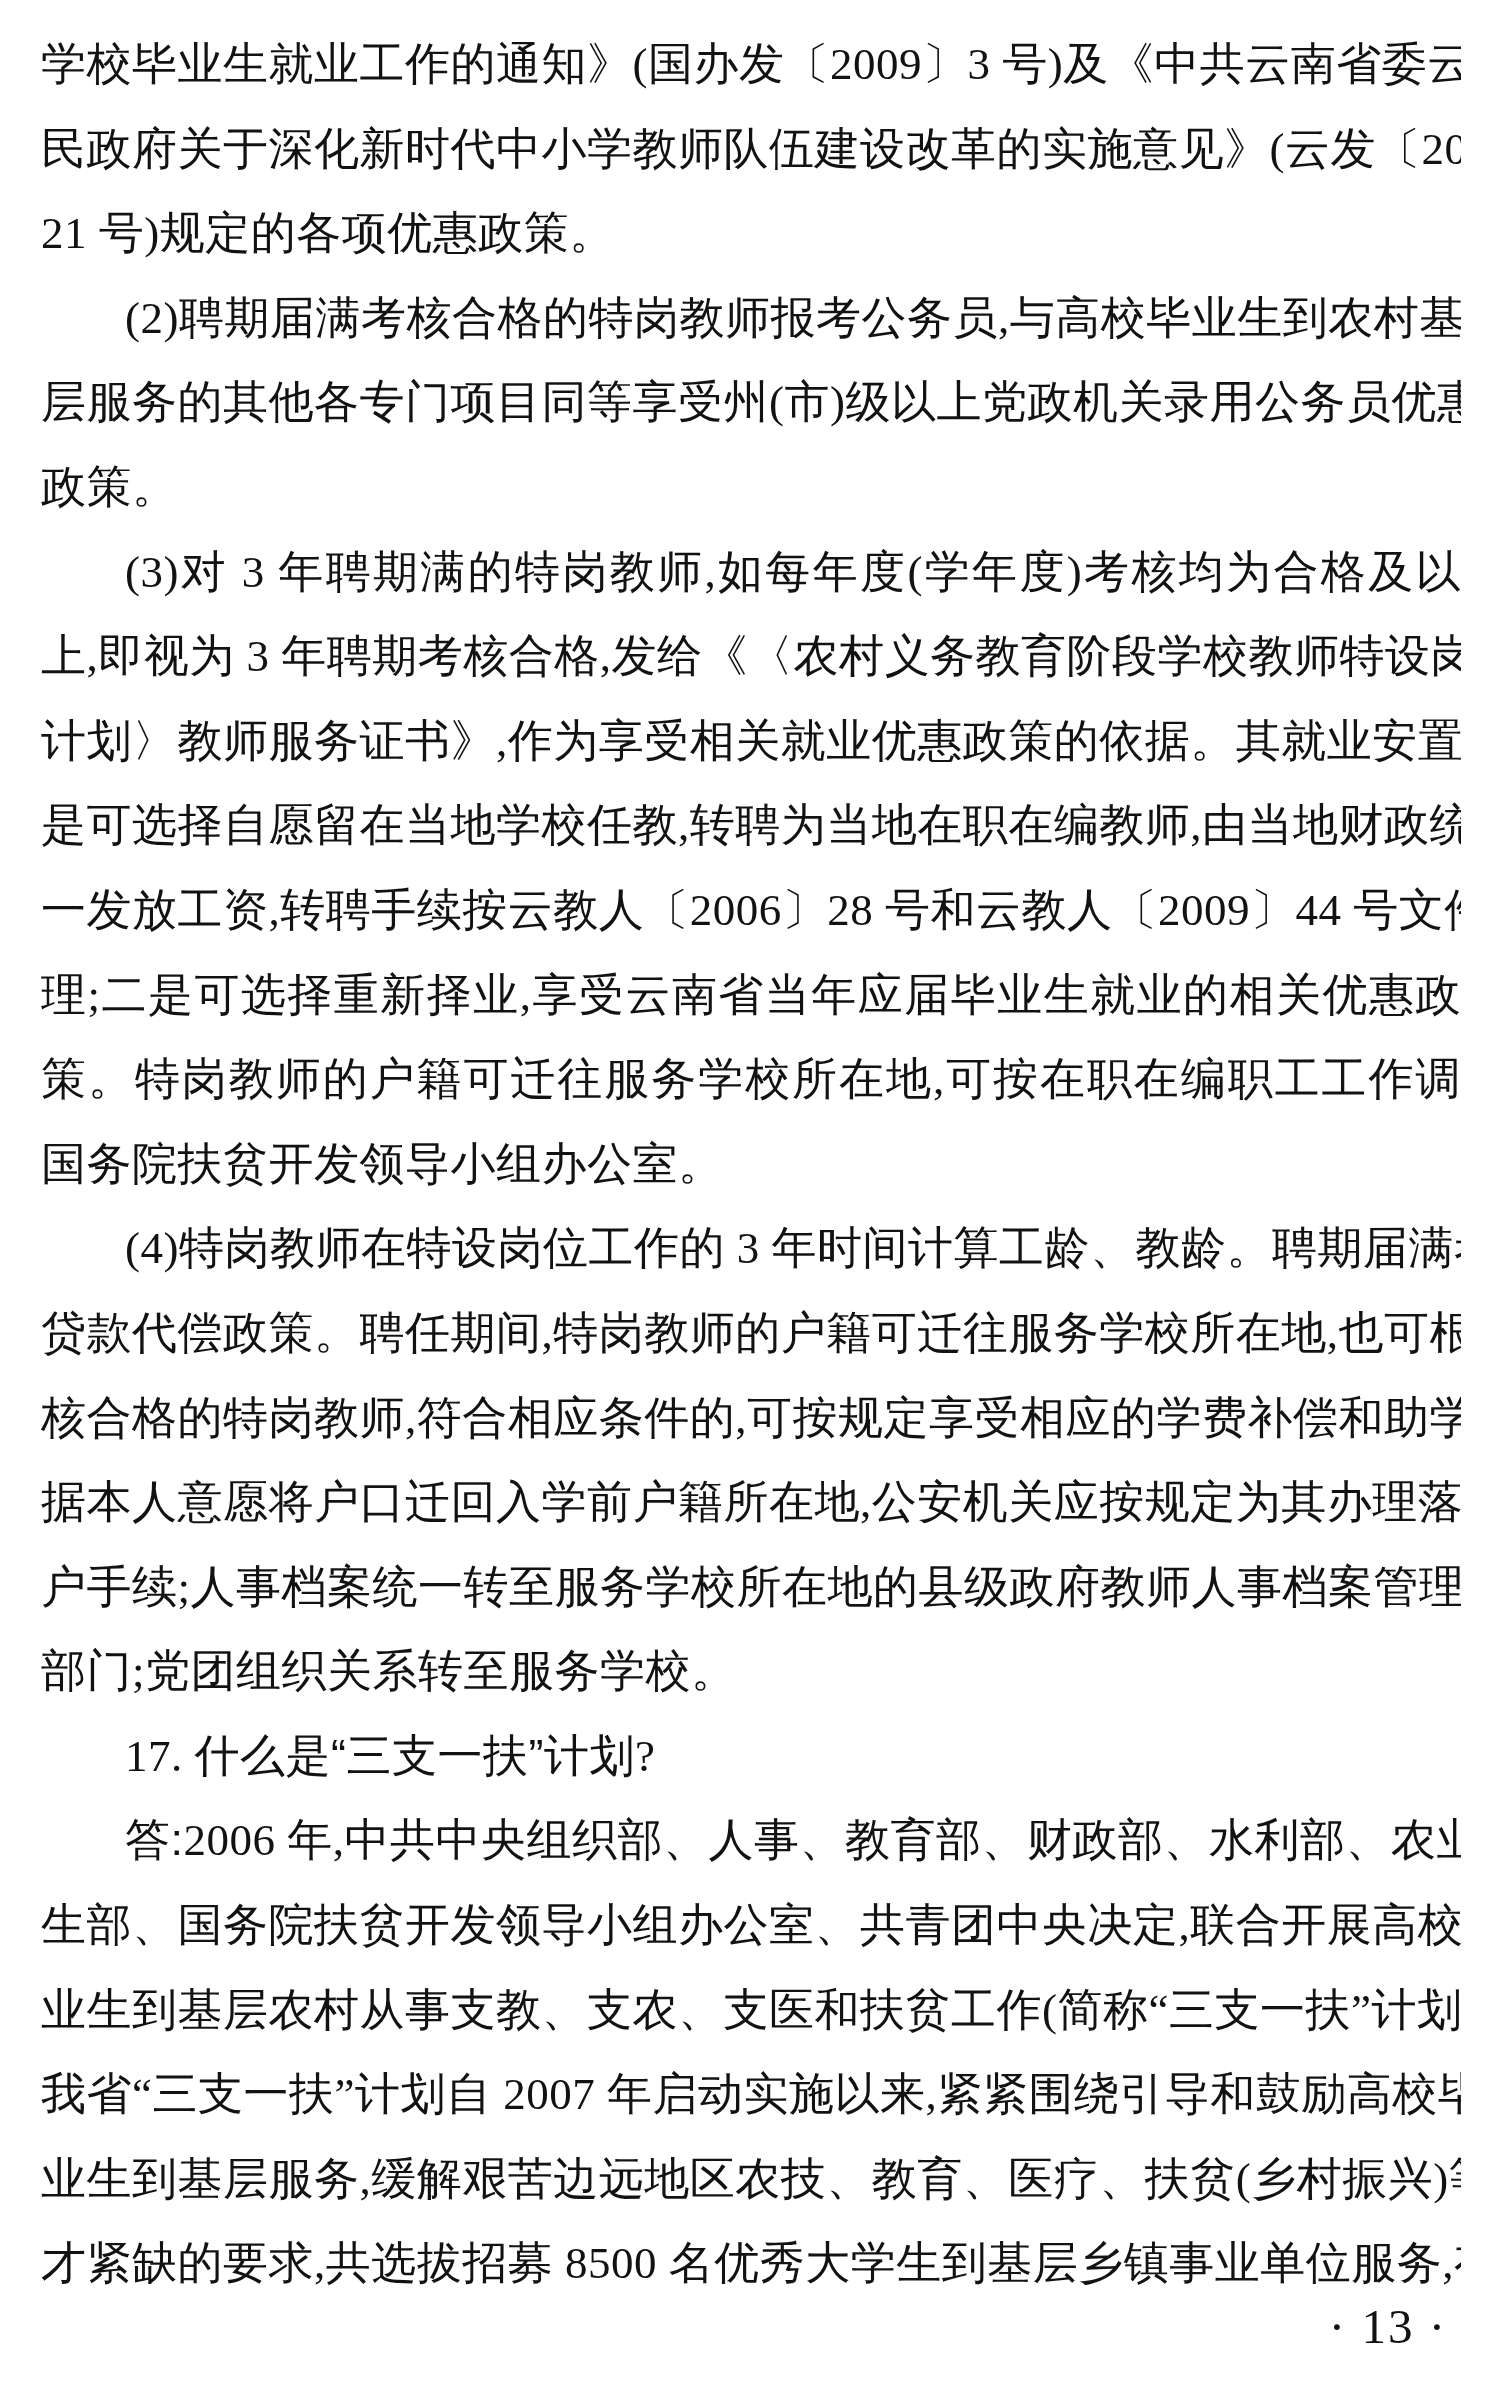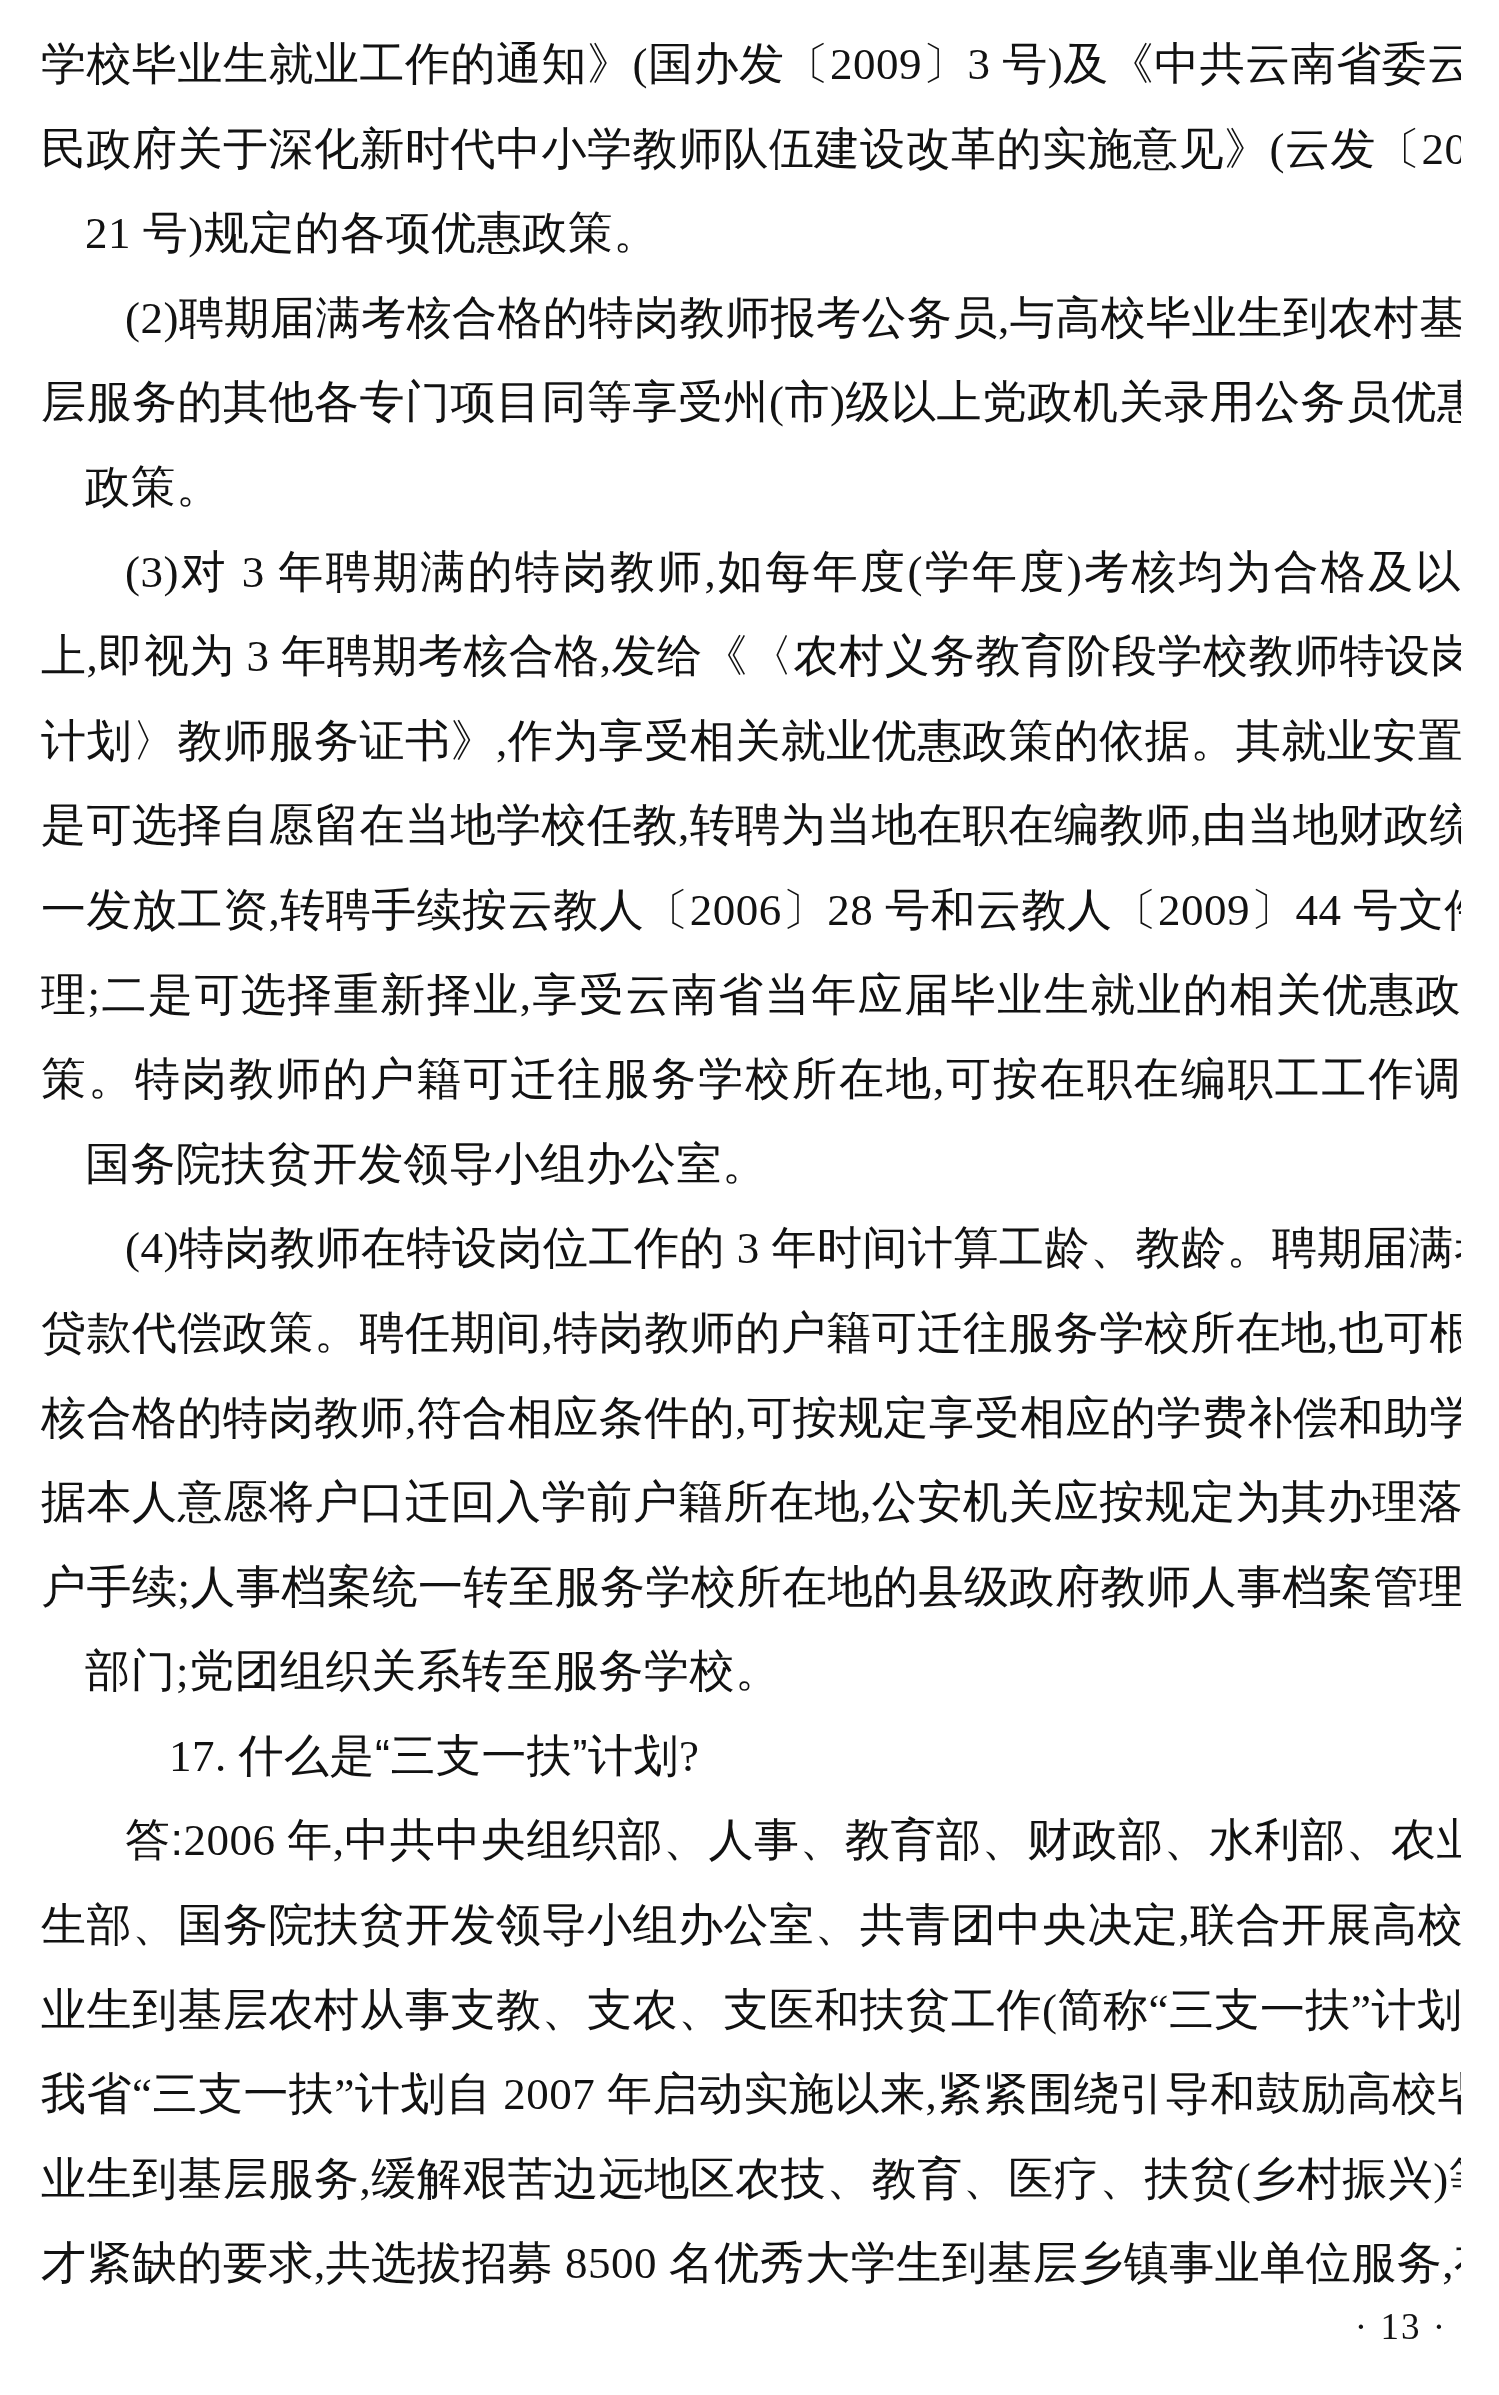--- a/index.html
+++ b/index.html
@@ -29,36 +29,35 @@
     letter-spacing: 0.5px;
     overflow: hidden;
     text-align: justify;
     text-align-last: justify;
     text-justify: inter-character;
     white-space: nowrap;
   }
   .line.short {
     text-align: right;
     text-align-last: left;
-    margin-left: 44px;
   }
   .line.indent {
     padding-left: 84px;
   }
   .seg-bold {
     font-family: "Liberation Sans", "DejaVu Sans", sans-serif;
     font-weight: 400;
   }
   .page-number {
     position: absolute;
     right: 52px;
     top: 2292px;
     height: 70px;
     line-height: 70px;
-    font-size: 37px;
+    font-size: 49px;
     letter-spacing: 2px;
     font-family: "Liberation Serif", "DejaVu Serif", serif;
     color: #121212;
   }
 </style>
 </head>
 <body>
 
 <div class="page">
   <div class="text-body">

